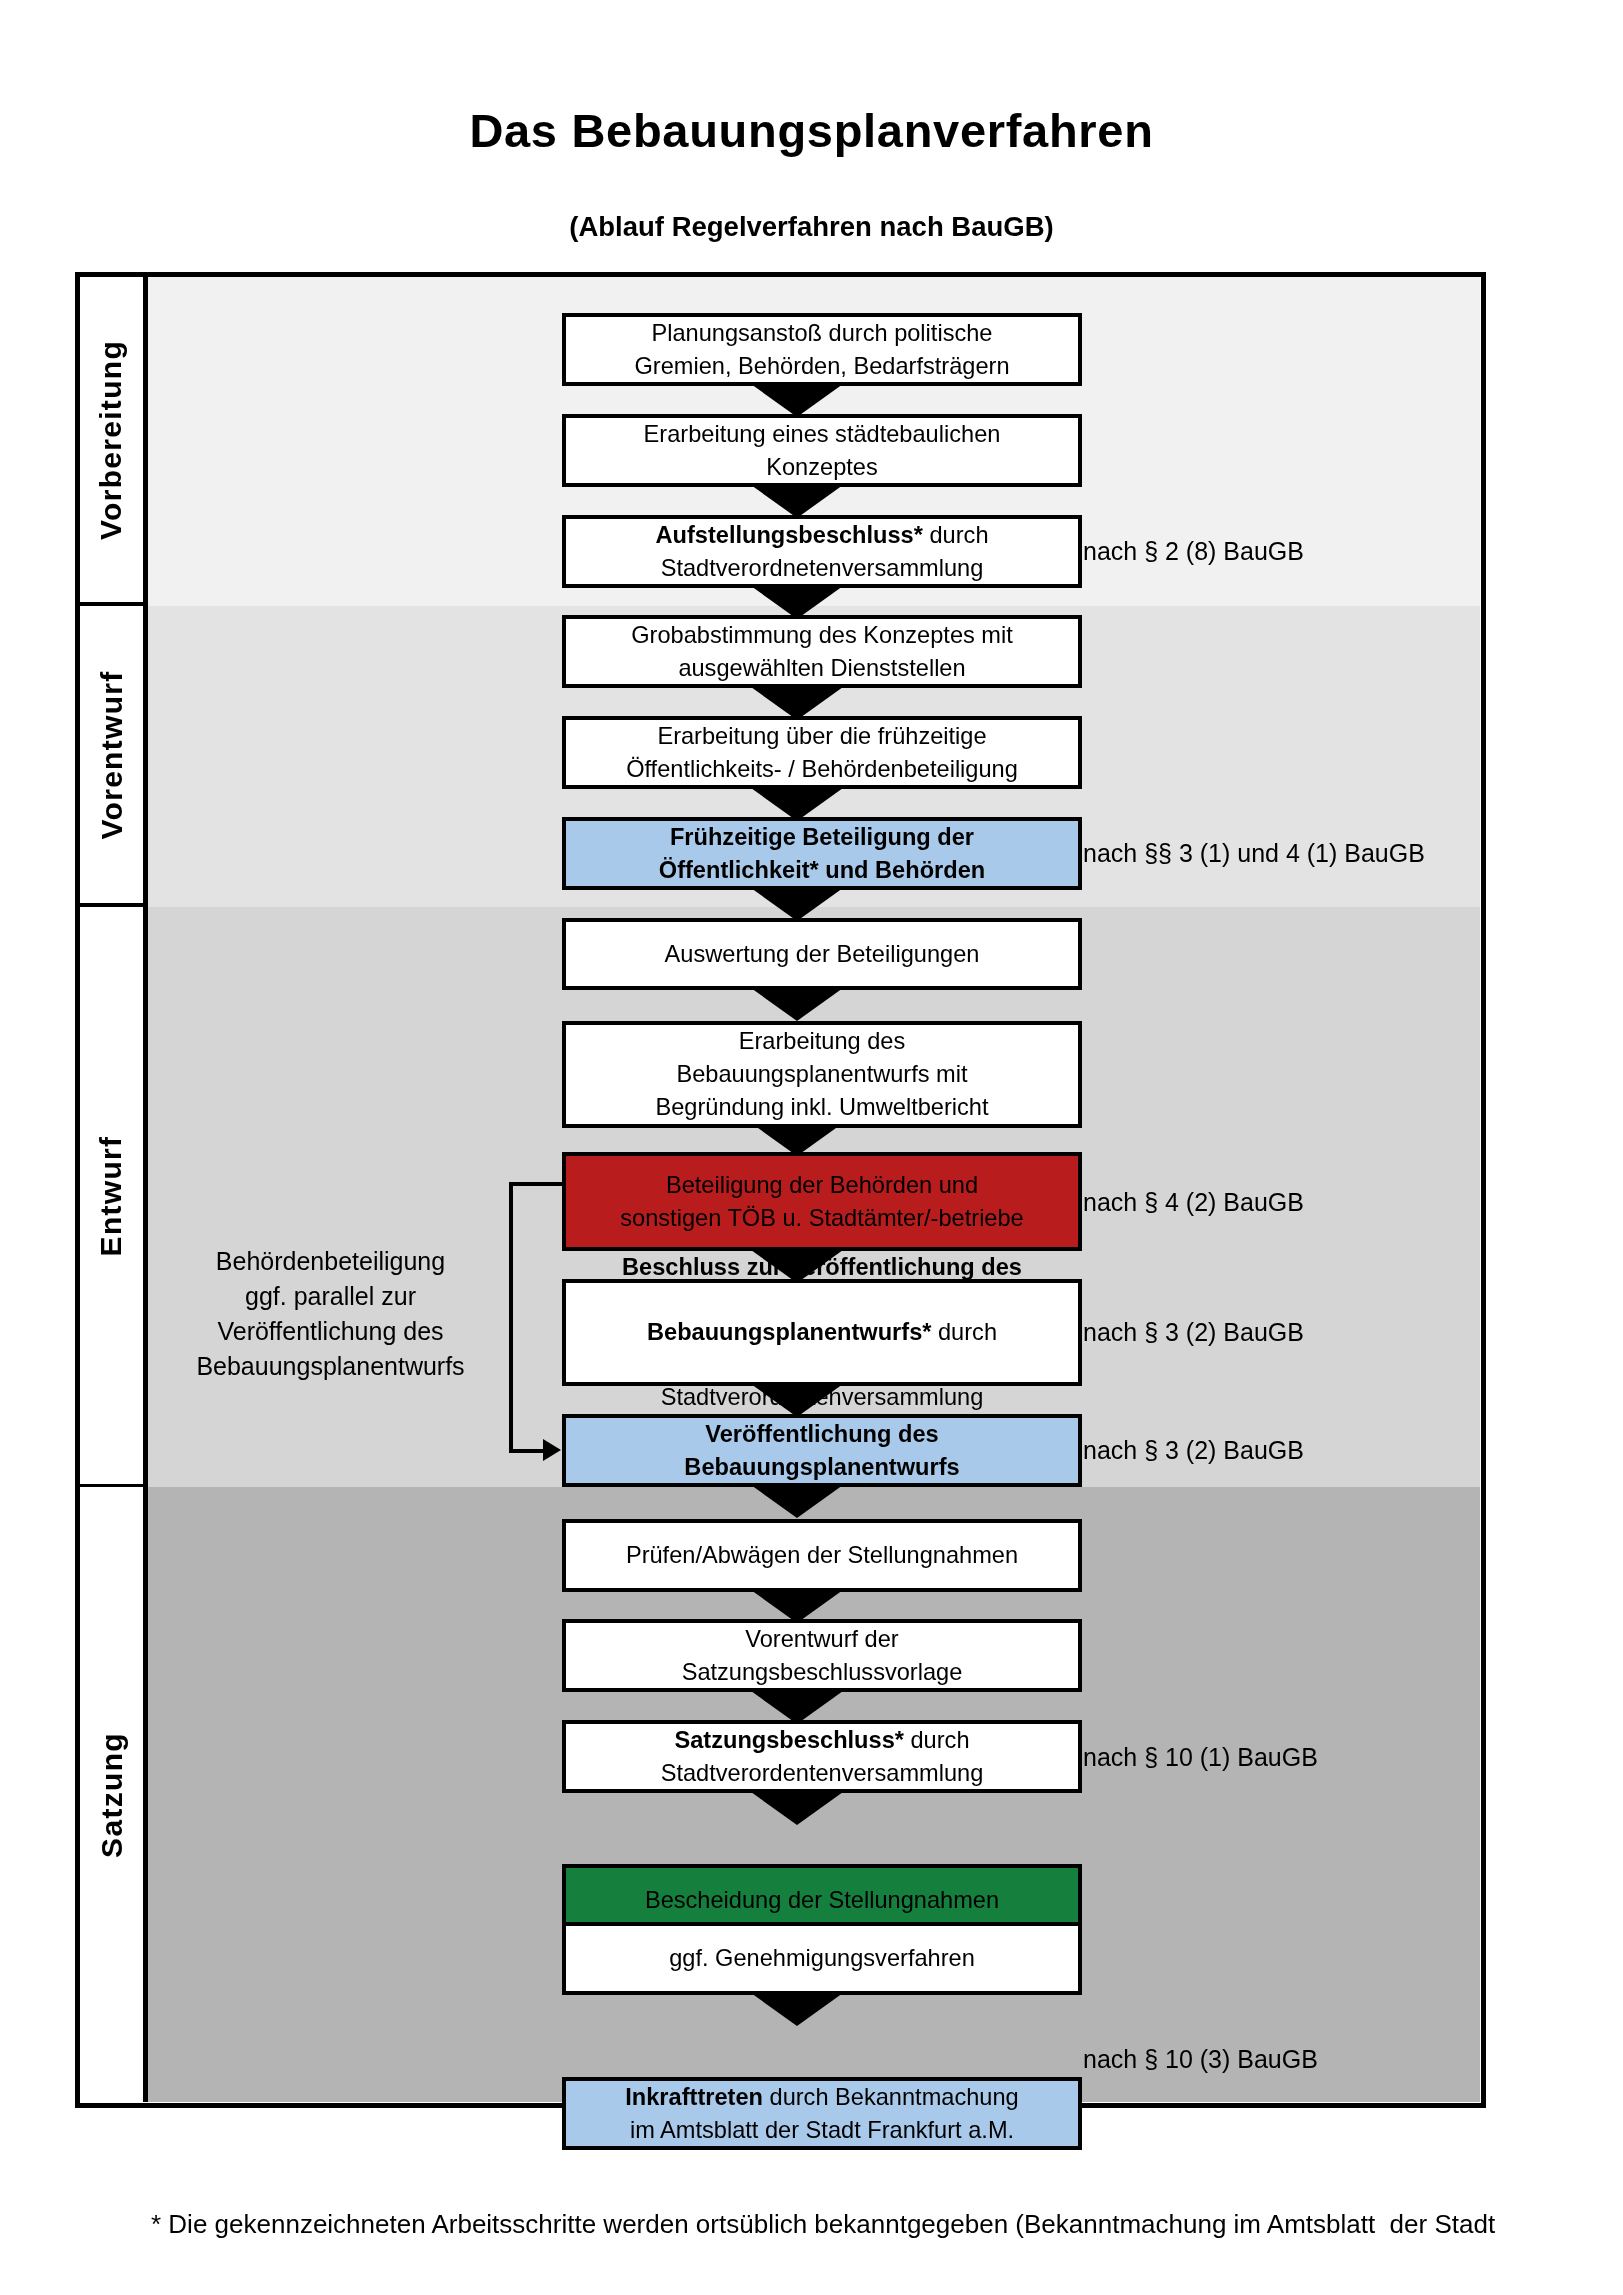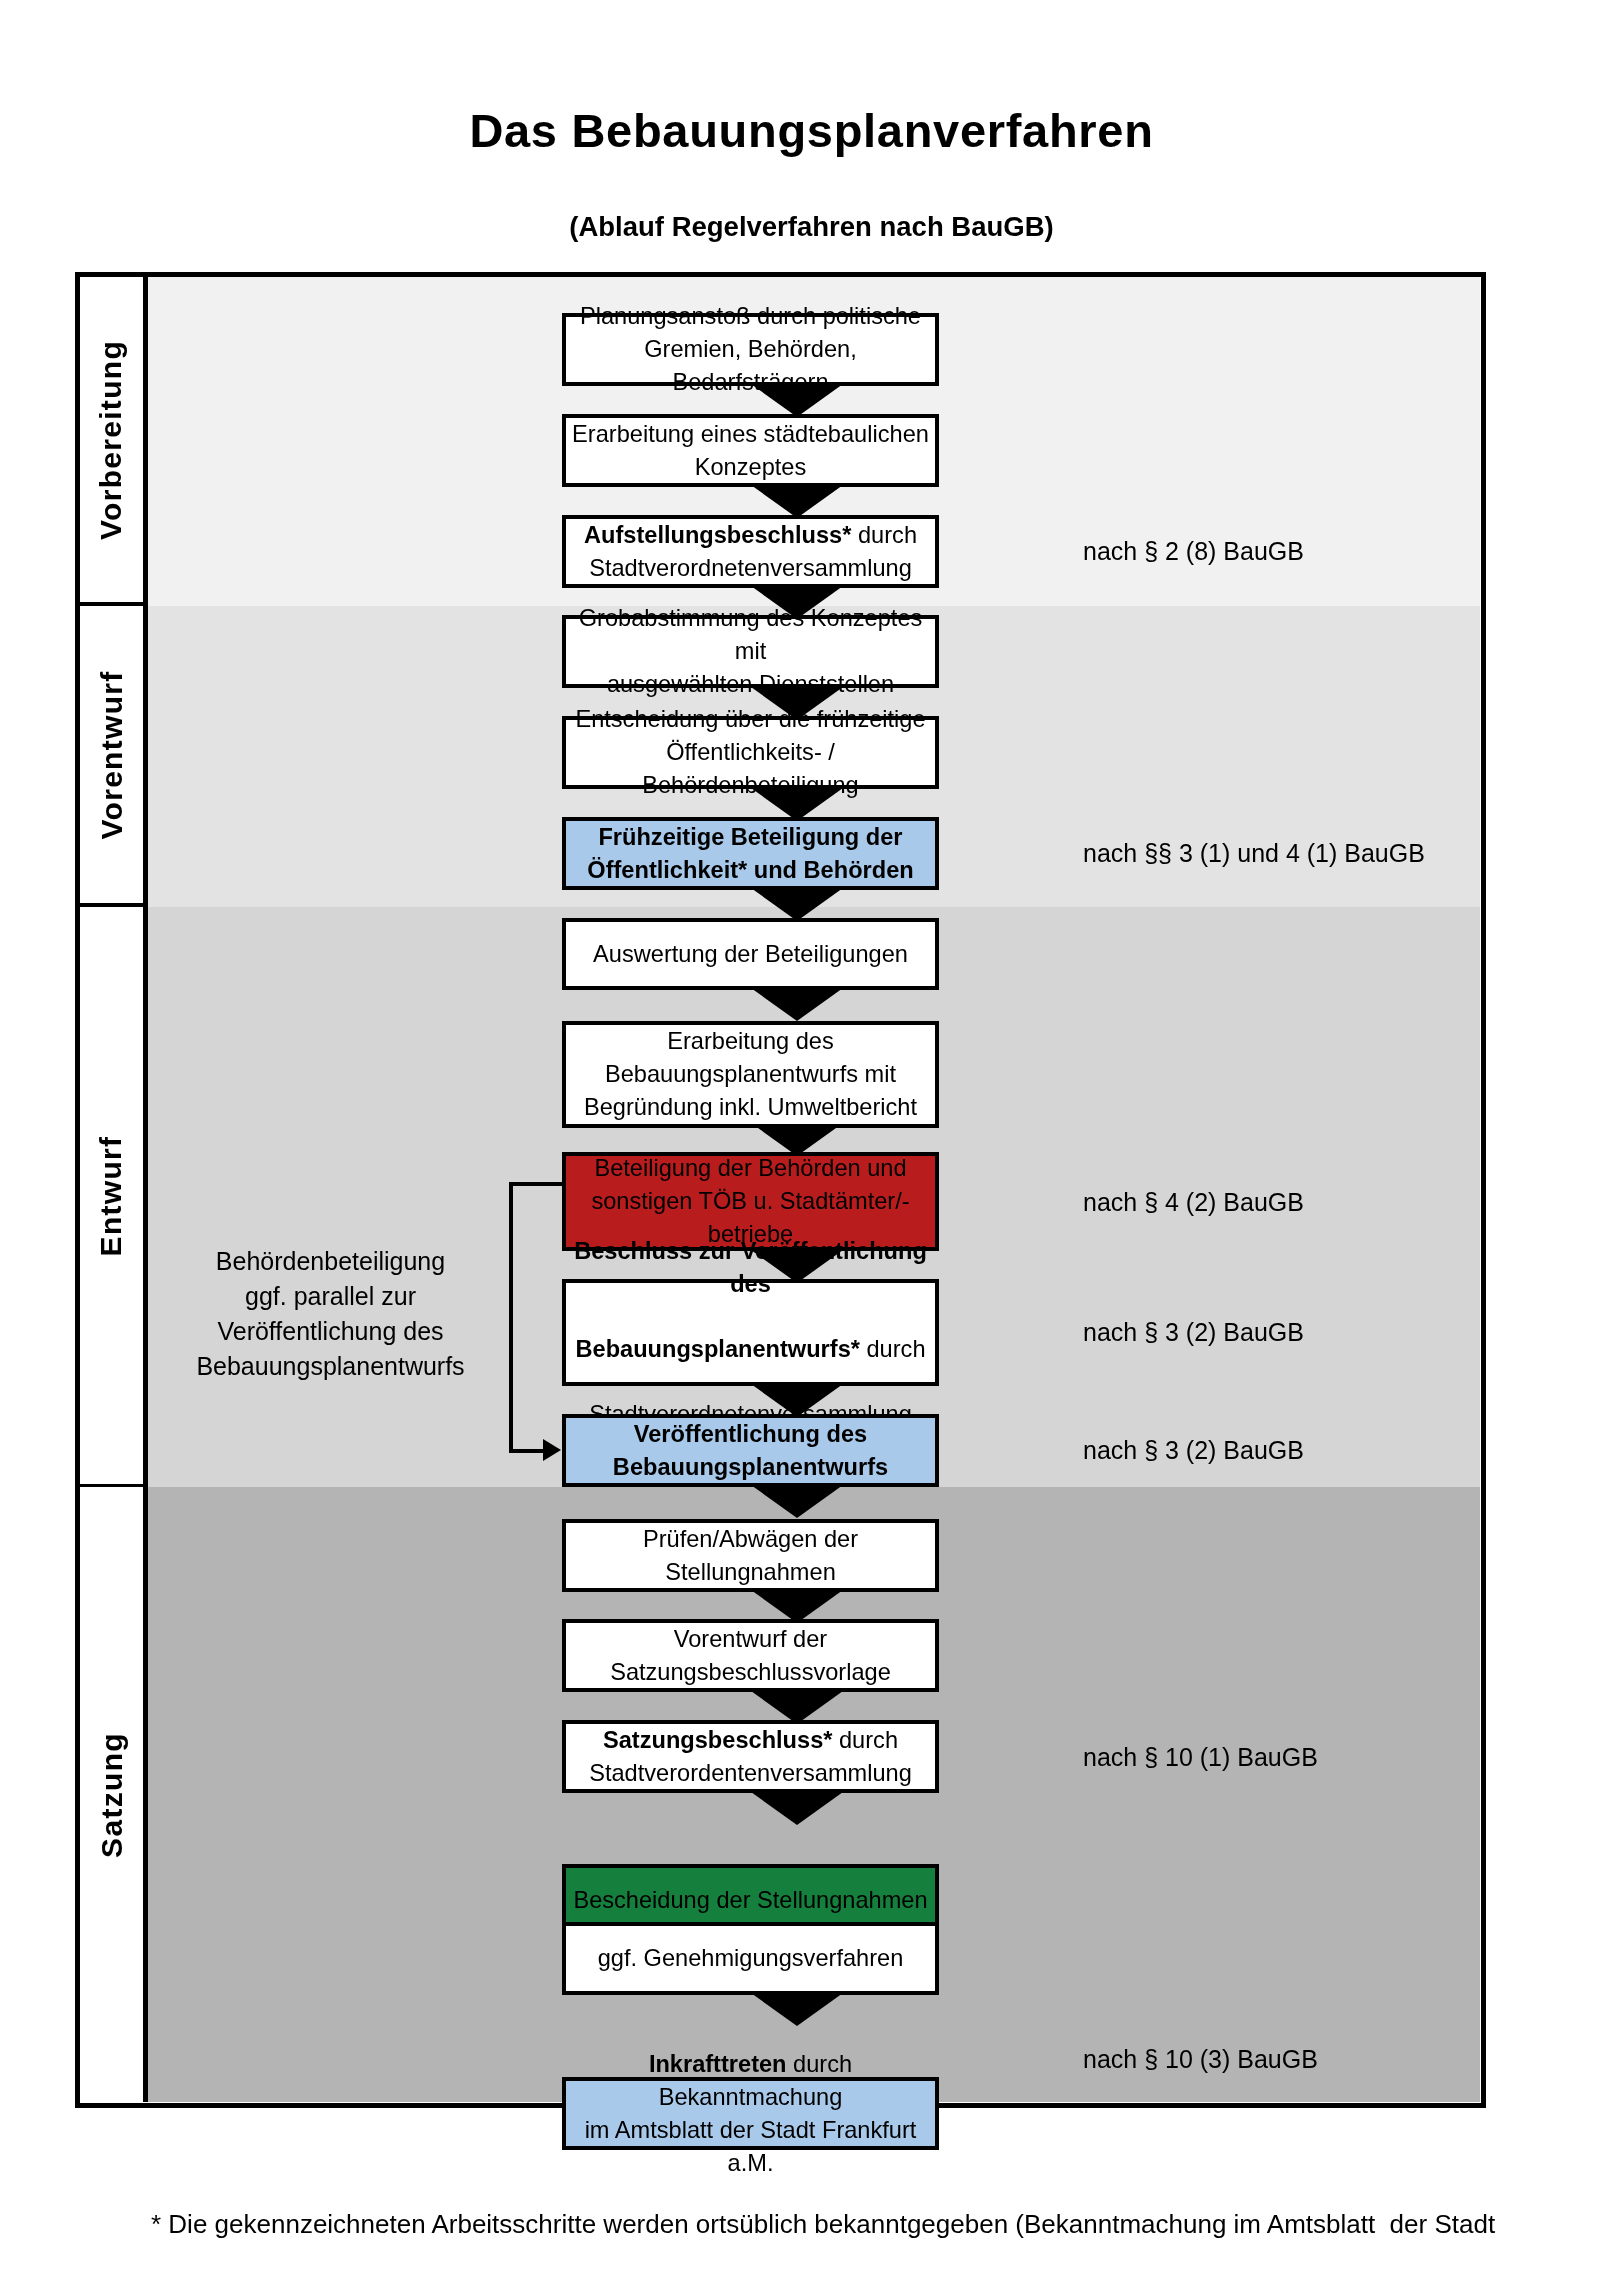--- a/index.html
+++ b/index.html
@@ -62,21 +62,21 @@
   .phase-cell span {
     transform: rotate(-90deg);
     white-space: nowrap;
     font-size: 30px;
     font-weight: bold;
     letter-spacing: 1.3px;
   }
   .flow-box {
     position: absolute;
     left: 482px;
-    width: 377px;
+    width: 520px;
     border: 4.6px solid #000;
     box-sizing: border-box;
     background: #ffffff;
     display: flex;
     flex-direction: column;
     align-items: center;
     justify-content: center;
     text-align: center;
     font-size: 23.6px;
     line-height: 33px;
@@ -159,21 +159,21 @@
       </div>
       <div class="flow-box" style="top: 238px; height: 73px; background: rgb(255, 255, 255);">
         <div><span class="bold">Aufstellungsbeschluss*</span><span> durch</span></div>
         <div><span>Stadtverordnetenversammlung</span></div>
       </div>
       <div class="flow-box" style="top: 338px; height: 73px; background: rgb(255, 255, 255);">
         <div><span>Grobabstimmung des Konzeptes mit</span></div>
         <div><span>ausgewählten Dienststellen</span></div>
       </div>
       <div class="flow-box" style="top: 439px; height: 73px; background: rgb(255, 255, 255);">
-        <div><span>Entscheidung über die frühzeitige</span></div>
+        <div><span>Erarbeitung über die frühzeitige</span></div>
         <div><span>Öffentlichkeits- / Behördenbeteiligung</span></div>
       </div>
       <div class="flow-box" style="top: 540px; height: 73px; background: rgb(169, 201, 234);">
         <div><span class="bold">Frühzeitige Beteiligung der</span></div>
         <div><span class="bold">Öffentlichkeit* und Behörden</span></div>
       </div>
       <div class="flow-box" style="top: 641px; height: 72px; background: rgb(255, 255, 255);">
         <div><span>Auswertung der Beteiligungen</span></div>
       </div>
       <div class="flow-box" style="top: 744px; height: 107px; background: rgb(255, 255, 255);">

